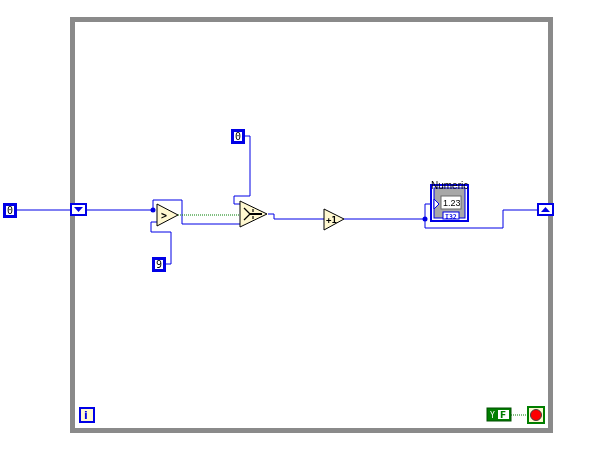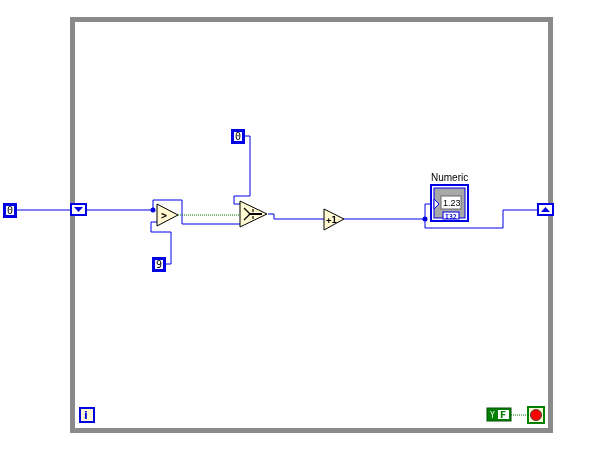--- a/index.html
+++ b/index.html
@@ -97,13 +97,13 @@
 
   <g>
     <rect x="528" y="407" width="16" height="16" fill="#fff8d0" stroke="#007f00" stroke-width="2"></rect>
     <circle cx="536" cy="415" r="5.5" fill="#ff0000" stroke="#404040" stroke-width="1"></circle>
   </g>
 </svg>
 
 <div class="abs const" style="left:3px; top:203px; width:14px;">0</div>
 <div class="abs const" style="left:152px; top:257px; width:14px;">9</div>
 <div class="abs const" style="left:231px; top:129px; width:14px;">0</div>
-<div class="abs label" style="left:431px; top:172px;">Numeric</div>
+<div class="abs label" style="left:431px; top:180px;">Numeric</div>
 
 </body></html>

